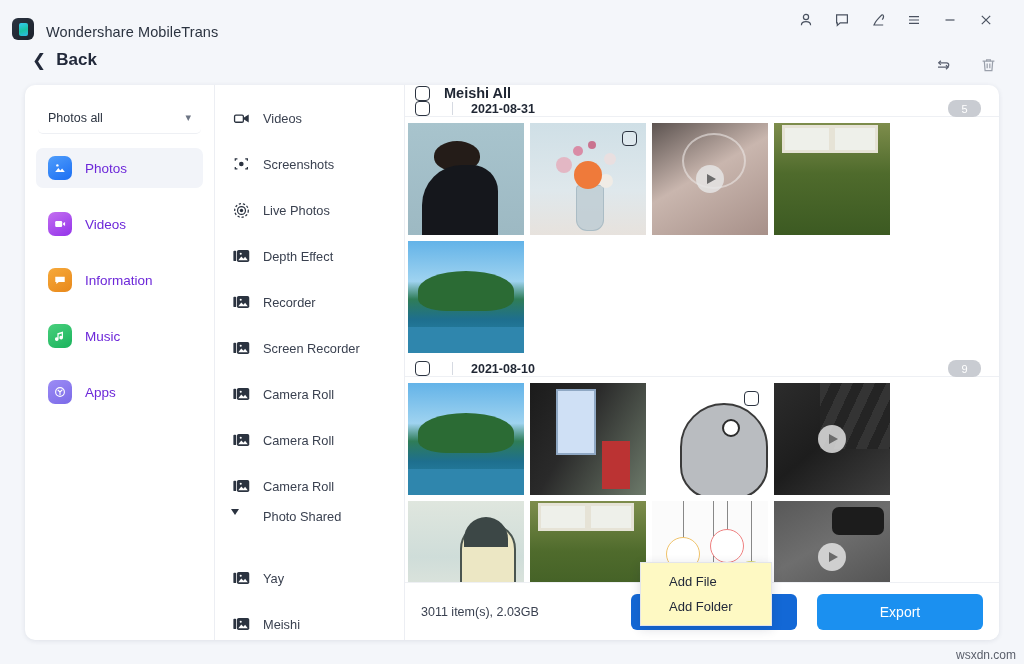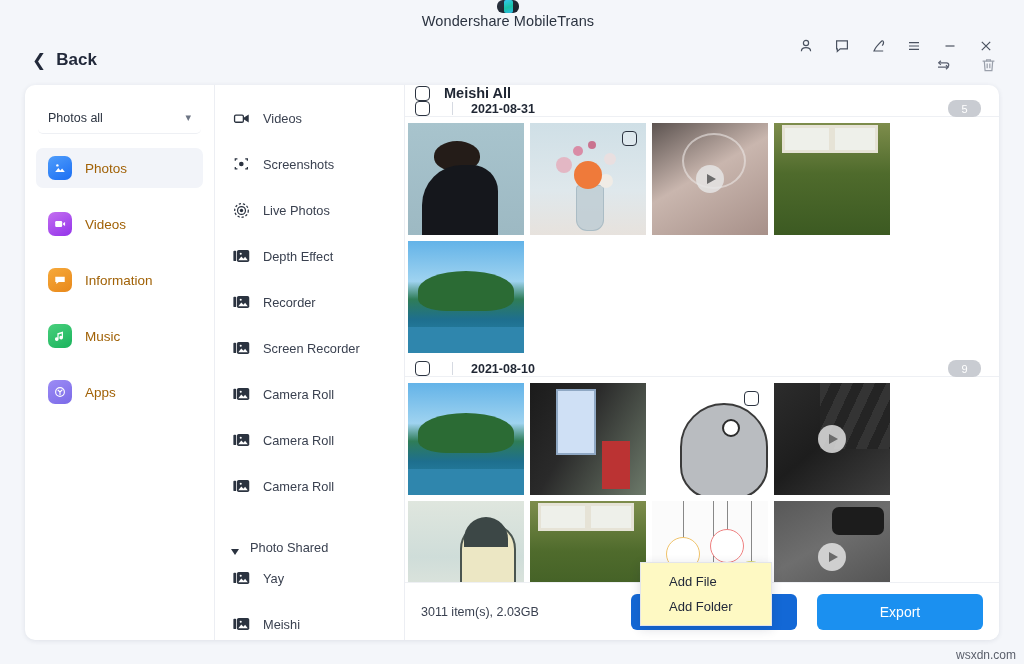--- a/index.html
+++ b/index.html
@@ -11,21 +11,21 @@
   }
   .app {
     position: relative;
     width: 1024px; height: 664px;
     background: #f4f6fa;
   }
 
   
   .titlebar {
     position: absolute; top: 0; left: 0; width: 1004px; height: 40px;
-    display: flex; align-items: center; flex-direction: column;
+    display: flex; align-items: flex-end;
   }
   .app-logo {
     width: 22px; height: 22px; margin-left: 12px; border-radius: 6px;
     background: linear-gradient(135deg,#2b3340,#1b222c);
     display: flex; align-items: center; justify-content: center;
   }
   .app-logo-inner {
     width: 9px; height: 13px; border-radius: 2px;
     background: linear-gradient(160deg,#35c9f0 0%,#19c3a6 55%,#2fb9e8 100%);
   }
@@ -71,21 +71,21 @@
     border-bottom: 1px solid #eef0f4;
   }
   .lang-select .caret { margin-left: auto; color: #6d7584; font-size: 11px; }
 
   .nav-list { margin-top: 14px; }
   .nav-item {
     height: 40px; margin: 0 11px 16px 11px; border-radius: 7px;
     display: flex; align-items: center; padding-left: 12px; gap: 13px;
   }
   .nav-item.active { background: #f2f4f9; }
-  .nav-label { font-size: 13.5px; color: #a16207; }
+  .nav-label { font-size: 13.5px; color: #6d28d9; }
   .nav-icon {
     width: 24px; height: 24px; border-radius: 7px; flex: 0 0 24px;
     display: flex; align-items: center; justify-content: center;
     color: #fff;
   }
   .ic-photos { background: linear-gradient(150deg,#4f9dfb,#1b6ef3); }
   .ic-videos { background: linear-gradient(150deg,#c46ff0,#9333ea); }
   .ic-info   { background: linear-gradient(150deg,#f6a93b,#e8881a); }
   .ic-music  { background: linear-gradient(150deg,#4ad07d,#19b35c); }
   .ic-apps   { background: linear-gradient(150deg,#9c8cf5,#7b6ae8); }
@@ -95,21 +95,21 @@
   .albums {
     width: 190px; height: 100%; border-right: 1px solid #eceef3;
     padding-top: 10px; overflow: hidden;
   }
   .album-item {
     height: 46px; display: flex; align-items: center; gap: 13px; padding-left: 18px;
   }
   .album-label { font-size: 12.8px; color: #3a4150; }
   .album-icon { width: 17px; height: 17px; color: #2b3340; flex: 0 0 17px; display:flex; align-items:center;}
   .album-icon svg { display:block; }
-  .group-row { height: 46px; display:flex; align-items:flex-end; gap:11px; padding-left: 16px; }
+  .group-row { height: 46px; display:flex; align-items:flex-start; gap:24px; padding-left: 16px; }
   .group-caret { width: 0; height: 0; border-left: 4.5px solid transparent; border-right: 4.5px solid transparent; border-top: 6px solid #2b3340; }
   .group-label { font-size: 12.8px; color: #3a4150; }
 
   
   .content { flex: 1; position: relative; display: flex; flex-direction: column; }
 
   .sel-head {
     height: 35px; display: flex; align-items: center; padding-left: 10px; gap: 14px;
   }
   .sel-head-label { font-size: 14.5px; font-weight: bold; color: #1f2633; }

